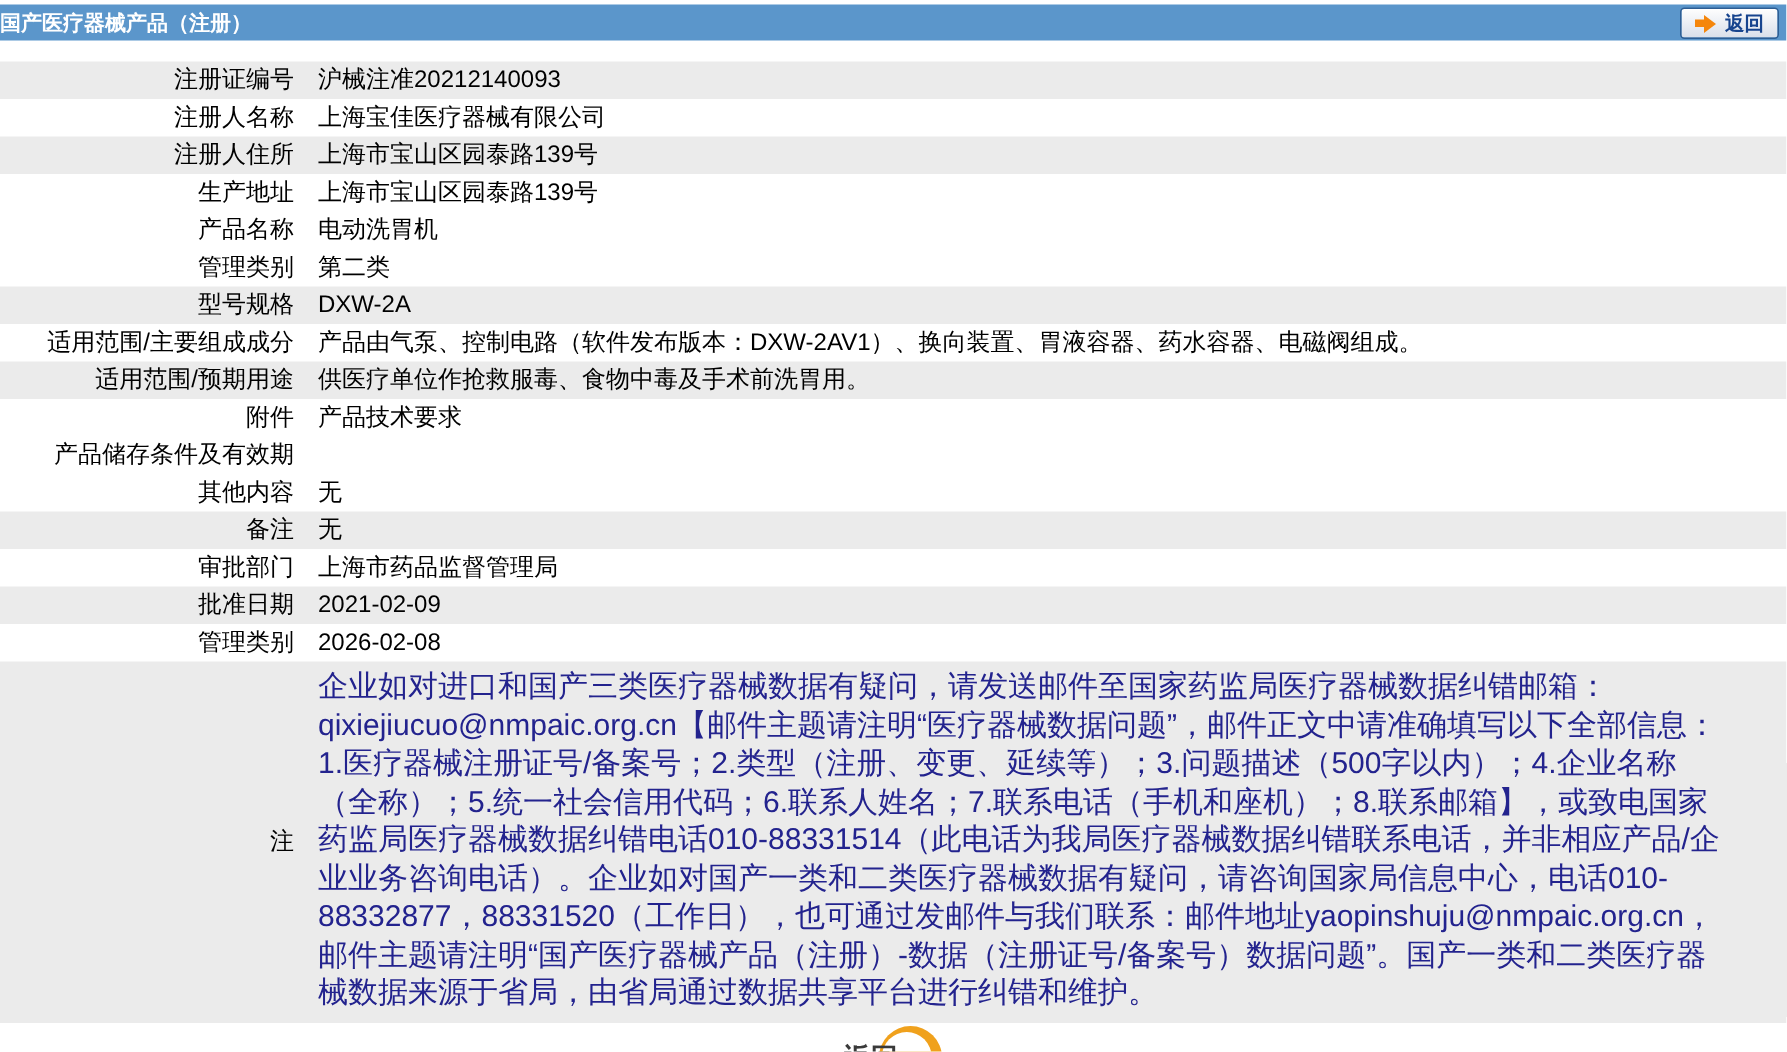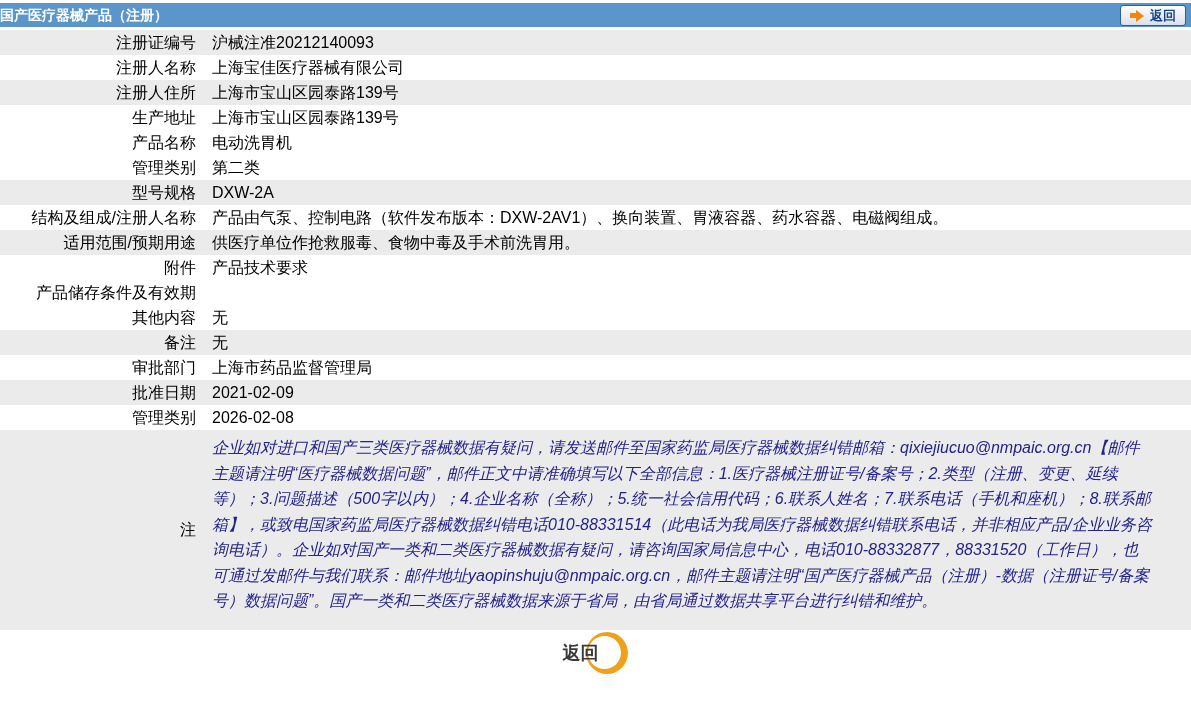--- a/index.html
+++ b/index.html
@@ -15,32 +15,32 @@
     padding:0 9px; display:flex; align-items:center; gap:6px;
     background:linear-gradient(#FEFEFE,#D9DFEA); border:1px solid #2E5E94;
     border-radius:3px; cursor:pointer; }
   .back-label { color:#17448E; font-weight:bold; font-size:13px; line-height:19px; }
   .arrow-icon { display:flex; align-items:center; }
   .arrow-tail { width:6px; height:5px; background:#F5860B; }
   .arrow-head { width:0; height:0; border-top:6px solid transparent;
     border-bottom:6px solid transparent; border-left:8px solid #F5860B; }
 
   
-  .table { margin-top:3px; }
+  .table { margin-top:14px; }
   .row { display:flex; min-height:25px; line-height:25px; font-size:16px; color:#000; }
   .row.shaded { background:#EBEBEB; }
   .cell-label { width:205px; flex:none; text-align:right; padding-right:9px; }
   .cell-value { flex:1; padding-left:7px; }
 
   
   .note-row { display:flex; background:#EBEBEB; min-height:200px; }
   .note-label-cell { width:205px; flex:none; display:flex; align-items:center;
     justify-content:flex-end; padding-right:9px; font-size:16px; color:#000; }
-  .note-text { width:948px; padding:5px 0 6px 7px; font-size:16px;
-    line-height:25.5px; color:#23238E;font-style:italic; }
+  .note-text { width:948px; padding:5px 0 6px 7px; font-size:20px;
+    line-height:25.5px; color:#23238E; }
 
   
   .footer { height:46px; display:flex; align-items:center; justify-content:center; }
   .footer-back { position:relative; width:66px; height:42px; cursor:pointer; }
   .crescent-outer { position:absolute; left:23px; top:0; width:42px; height:42px;
     background:#F0A11C; border-radius:50%; }
   .crescent-inner { position:absolute; left:25px; top:4px; width:33px; height:33px;
     background:#ffffff; border-radius:50%; }
   .footer-back-label { position:absolute; left:0; top:50%;
     transform:translateY(-50%); font-size:18px; font-weight:bold; color:#3A3A3A;
@@ -86,21 +86,21 @@
       </div>
       <div class="row">
         <div class="cell-label">管理类别</div>
         <div class="cell-value">第二类</div>
       </div>
       <div class="row shaded">
         <div class="cell-label">型号规格</div>
         <div class="cell-value">DXW-2A</div>
       </div>
       <div class="row">
-        <div class="cell-label">结构及组成/注册人名称</div>
+        <div class="cell-label">适用范围/主要组成成分</div>
         <div class="cell-value">产品由气泵、控制电路（软件发布版本：DXW-2AV1）、换向装置、胃液容器、药水容器、电磁阀组成。</div>
       </div>
       <div class="row shaded">
         <div class="cell-label">适用范围/预期用途</div>
         <div class="cell-value">供医疗单位作抢救服毒、食物中毒及手术前洗胃用。</div>
       </div>
       <div class="row">
         <div class="cell-label">附件</div>
         <div class="cell-value">产品技术要求</div>
       </div>

